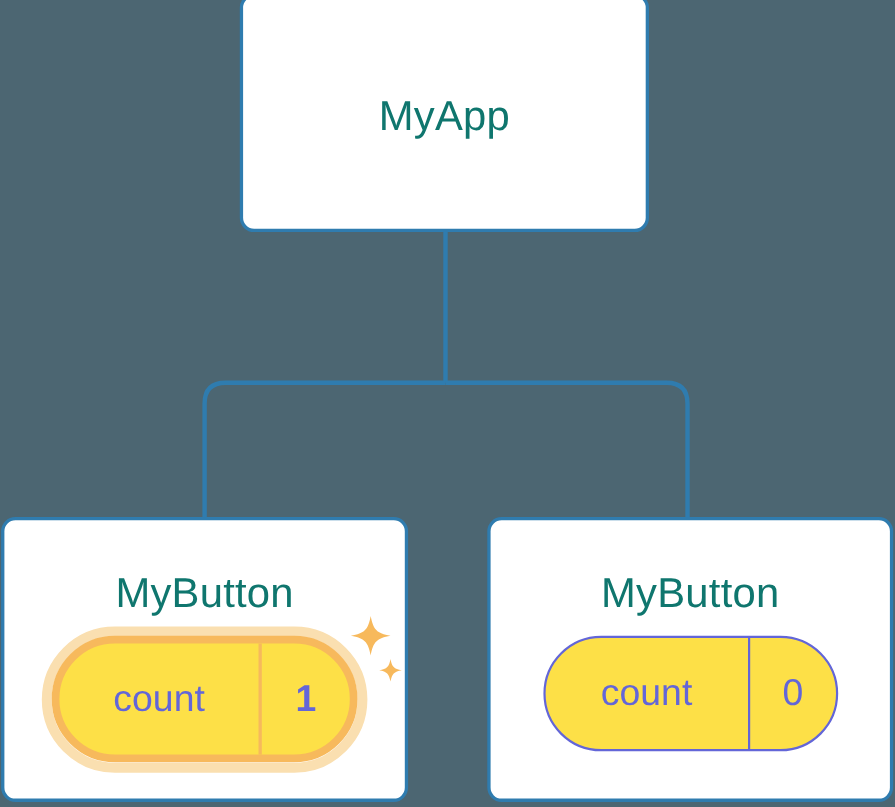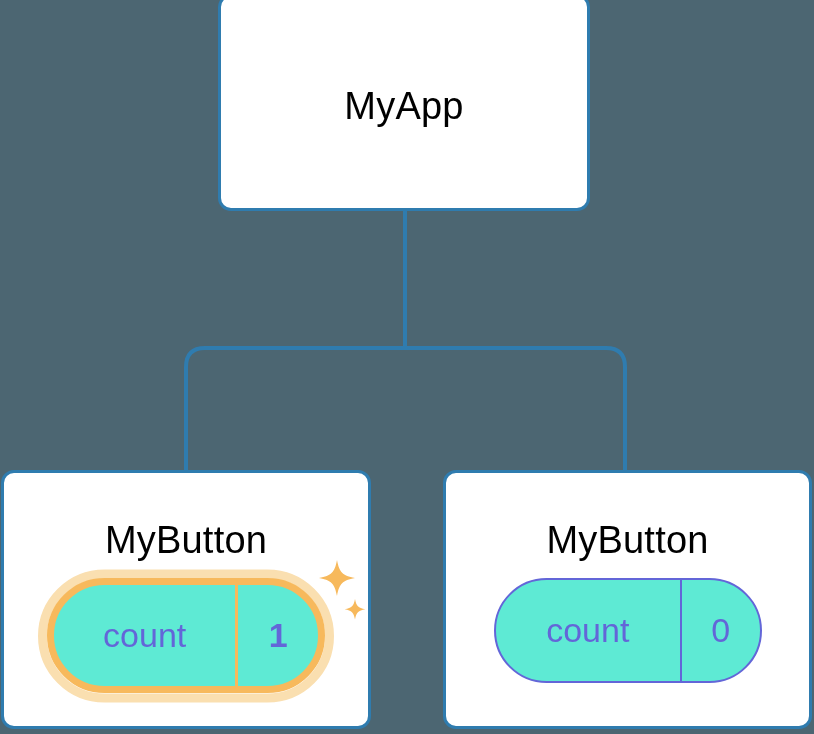--- a/index.html
+++ b/index.html
@@ -52,21 +52,21 @@
     top: 470px;
     width: 369px;
     height: 259px;
   }
 
   .node-title {
     position: absolute;
     left: 0;
     width: 100%;
     text-align: center;
-    color: #000000;
+    color: #0f766e;
     font-size: 38px;
     font-weight: 400;
     letter-spacing: 0.2px;
     white-space: nowrap;
   }
   #card-myapp .node-title { top: 88px; }
   #card-mybutton-left .node-title { top: 46px; }
   #card-mybutton-right .node-title { top: 46px; }
 
   
@@ -76,21 +76,21 @@
     transform: translateX(-50%);
   }
   #card-mybutton-left .pill-wrap { top: 105px; }
   #card-mybutton-right .pill-wrap { top: 105px; }
 
   .pill {
     position: relative;
     display: flex;
     align-items: stretch;
     box-sizing: border-box;
-    background: #5eead4;
+    background: #fde047;
   }
 
   
   .pill.plain {
     width: 268px;
     height: 105px;
     border: 2px solid #6366d8;
     border-radius: 54px;
   }
   .pill.plain .pill-divider {

